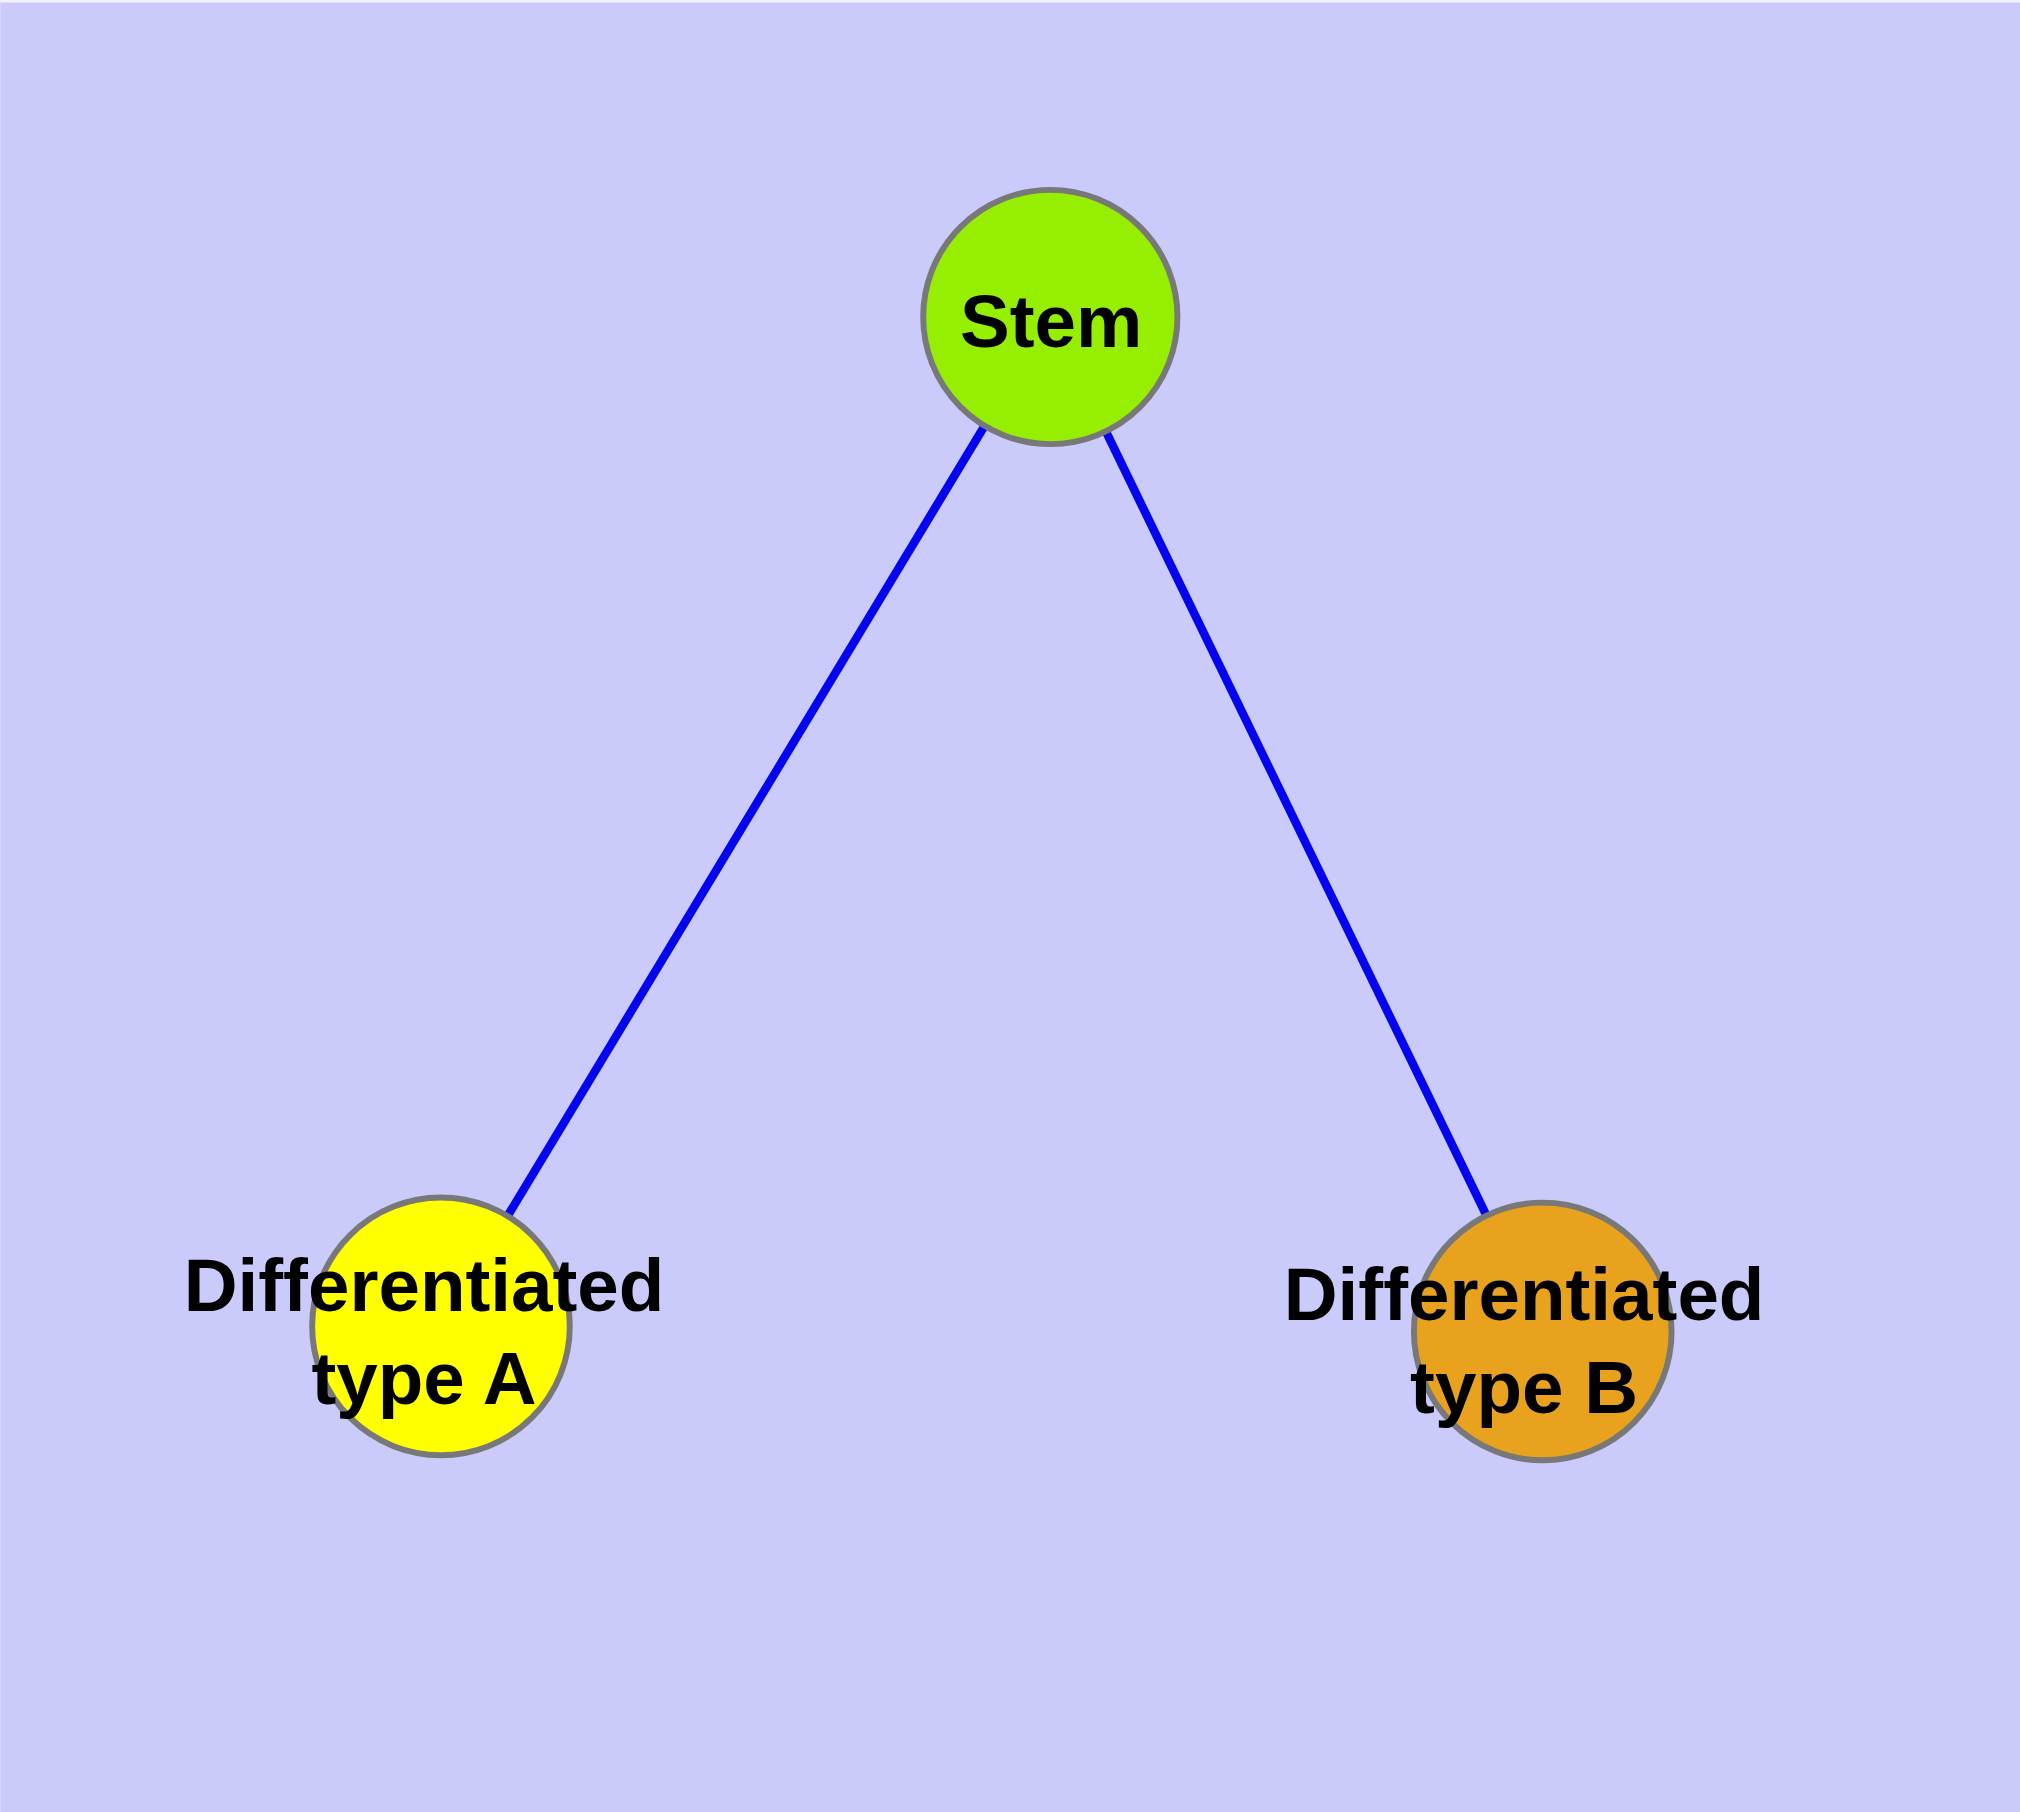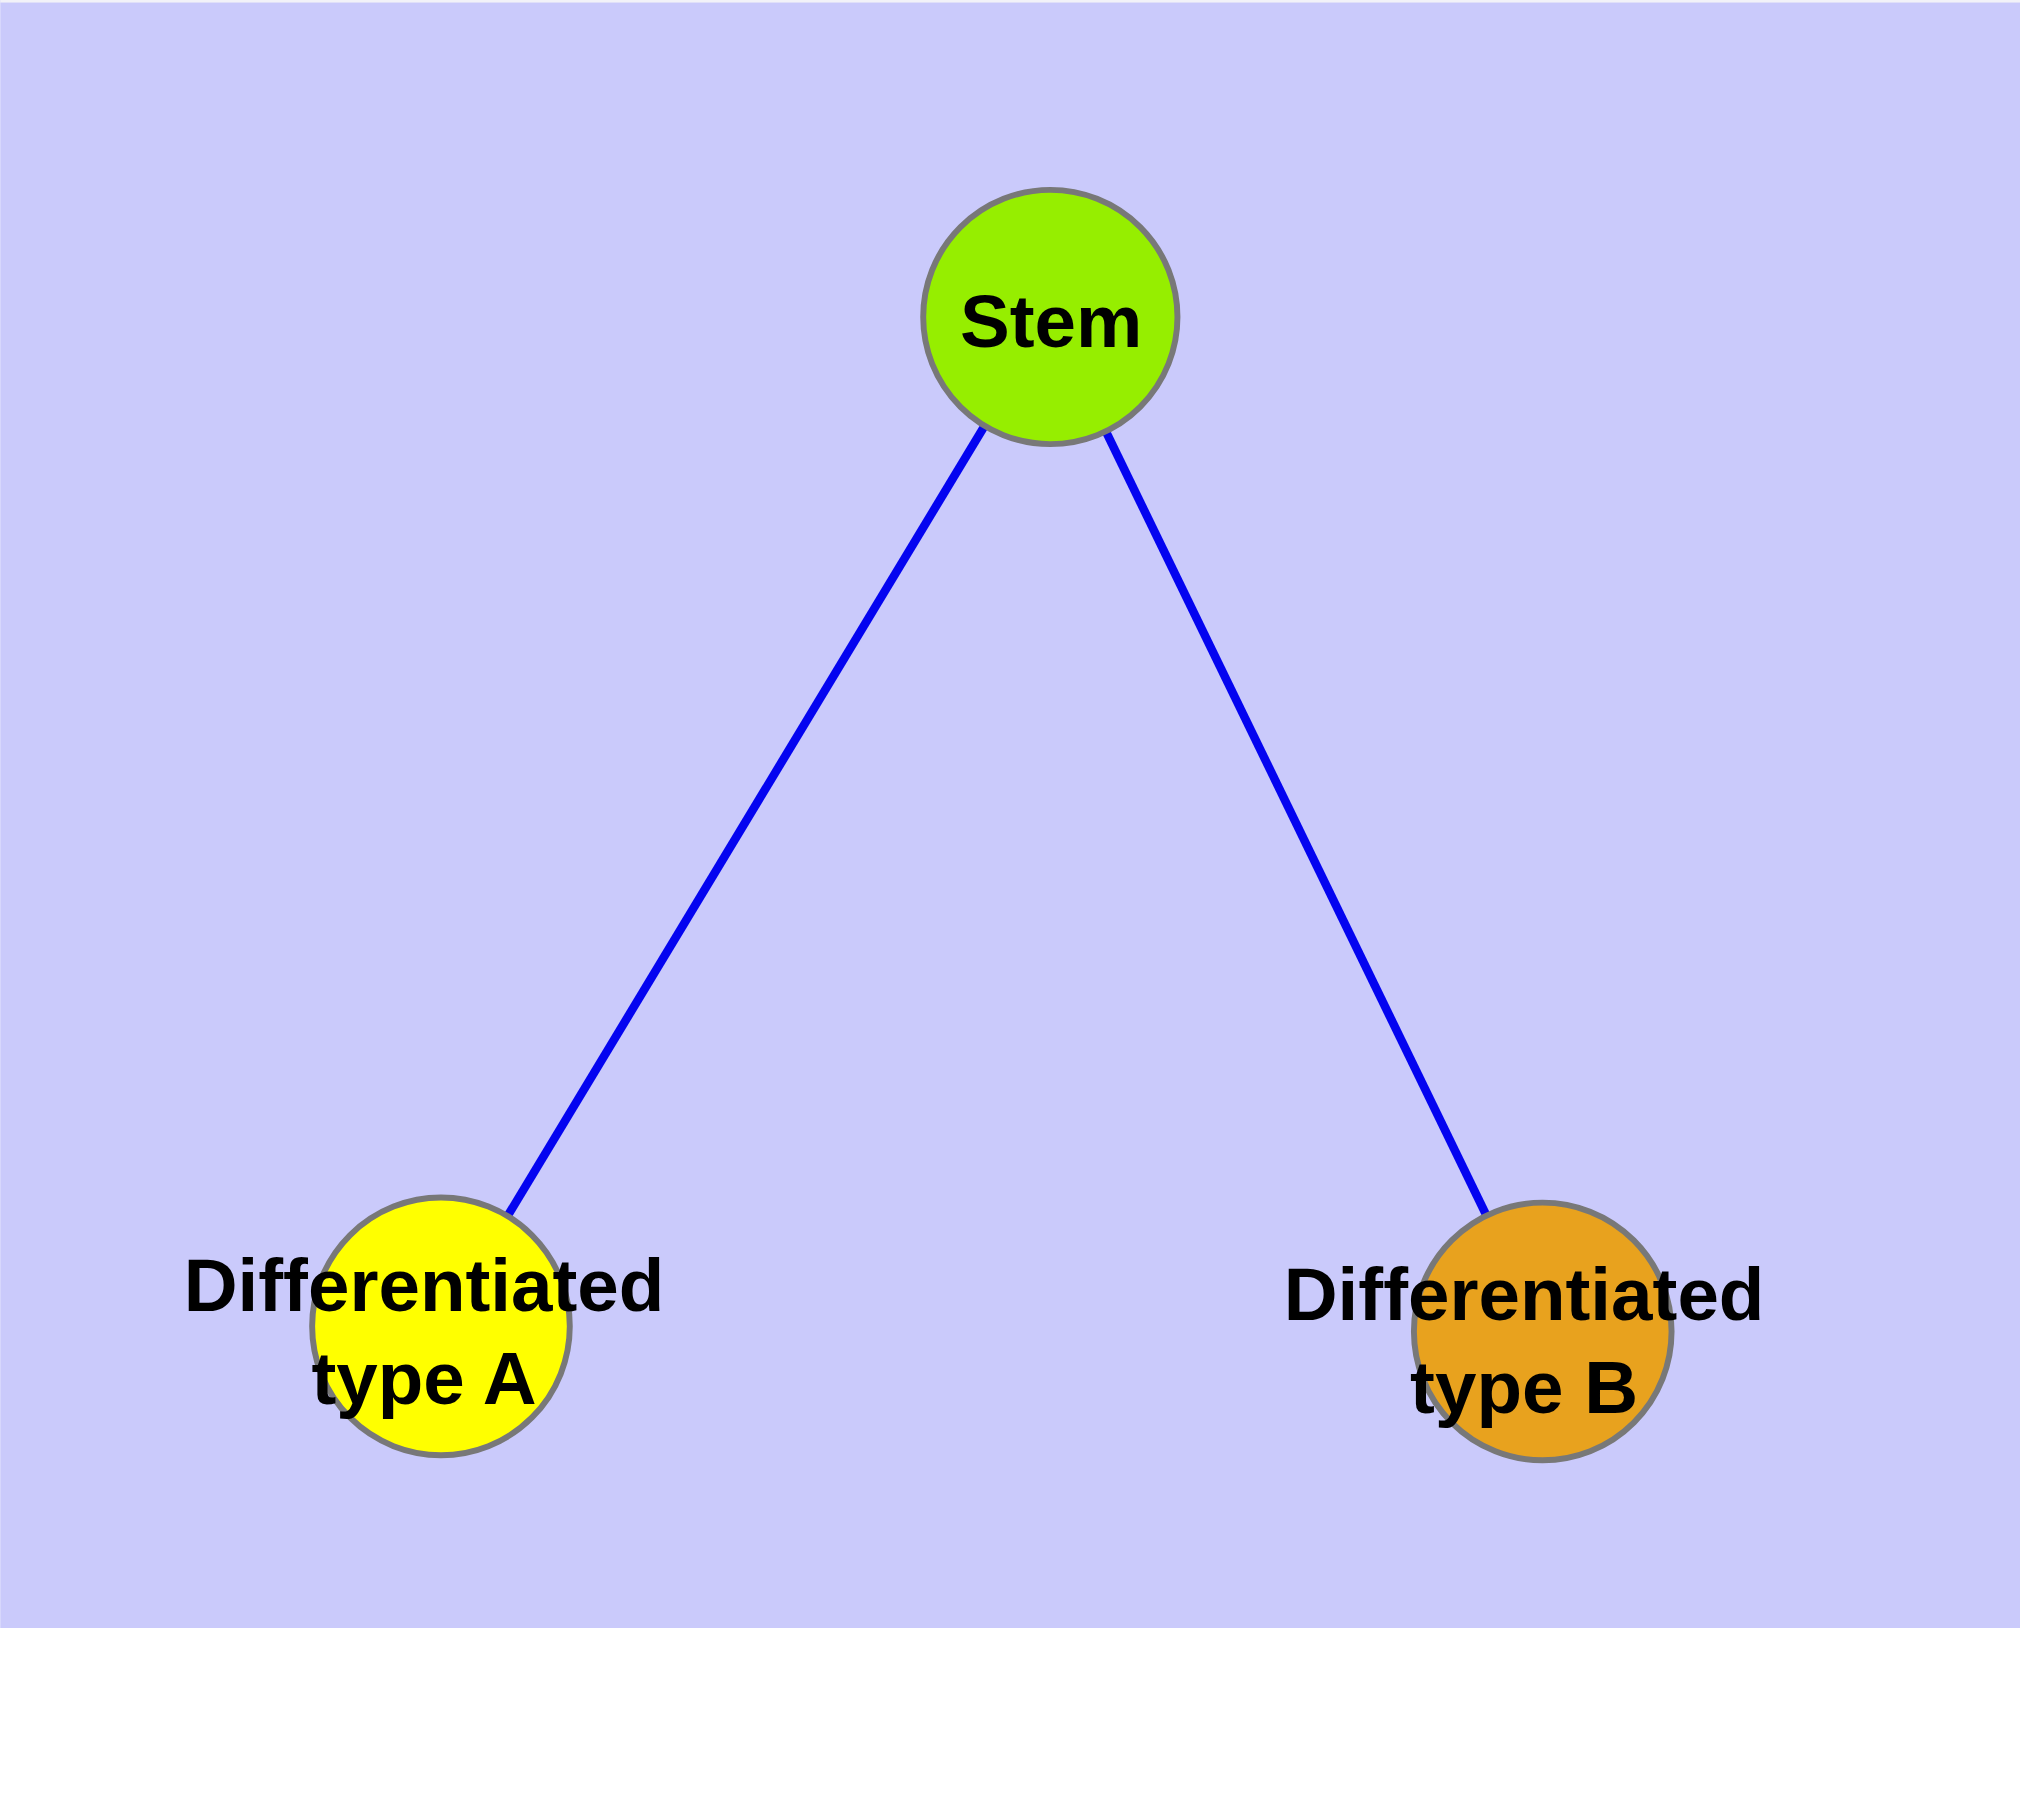--- a/index.html
+++ b/index.html
@@ -4,21 +4,21 @@
 <style>
   
   html, body {
     margin: 0;
     padding: 0;
     background: #ffffff;
   }
   .stage {
     position: relative;
     width: 2021px;
-    height: 1628px;
+    height: 1812px;
     overflow: hidden;
   }
   svg.graph {
     display: block;
     width: 2021px;
     height: 1812px;
   }
   .edge {
     stroke-width: 10;
     stroke-linecap: butt;

